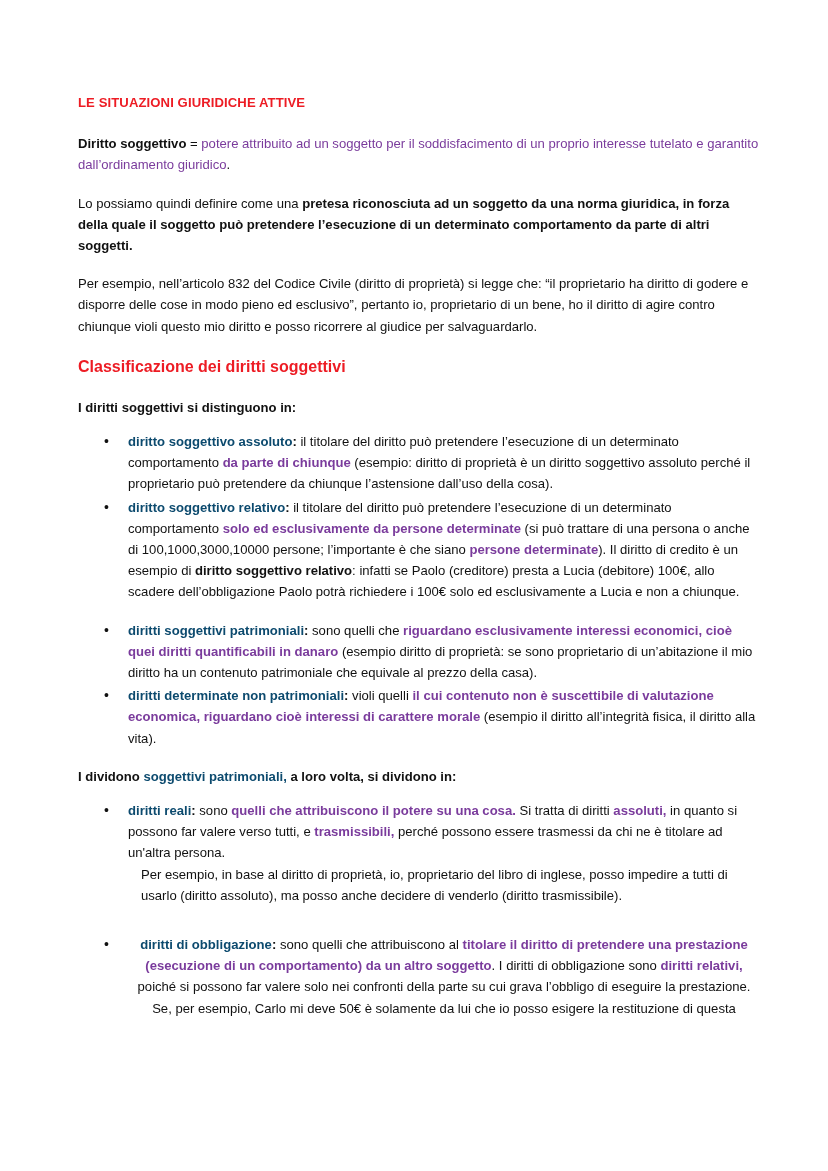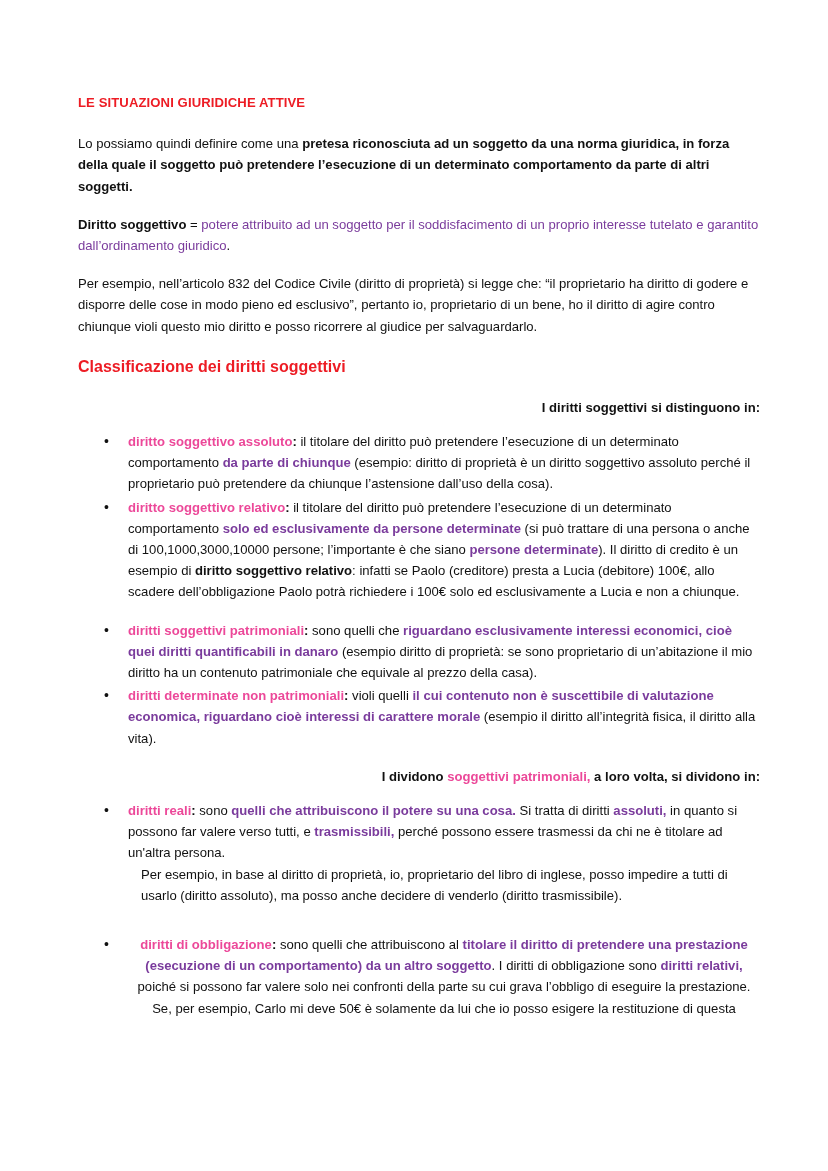--- a/index.html
+++ b/index.html
@@ -44,27 +44,26 @@
     font-size: 16px;
     margin: 0 0 17px 0;
   }
 
   p.para {
     margin: 0 0 17px 0;
     text-align: left;
   }
   p.tight {
     margin: 0 0 13px 0;
-    text-align: right;
   }
 
   
   .b   { font-weight: bold; }
   .pur { color: #7a3b9c; }
-  .redb { color: #ec4899; font-weight: bold; }
+  .redb { color: #0c4a6e; font-weight: bold; }
 
   
   ul.bul {
     list-style: none;
     margin: 0 0 17px 0;
     padding: 0;
   }
   ul.bul > li {
     position: relative;
     padding-left: 50px;
@@ -87,23 +86,23 @@
 </style>
 </head>
 <body>
 
 <div class="page">
   <div class="doc">
 
     <div class="h-main">LE SITUAZIONI GIURIDICHE ATTIVE</div>
 
 
+    <p class="para"><span class="b">Diritto soggettivo</span><span> = </span><span class="pur">potere attribuito ad un soggetto per il soddisfacimento di un proprio interesse tutelato e garantito dall’ordinamento giuridico</span><span>.</span></p>
+
     <p class="para"><span>Lo possiamo quindi definire come una </span><span class="b">pretesa riconosciuta ad un soggetto da una norma giuridica, in forza della quale il soggetto può pretendere l’esecuzione di un determinato comportamento da parte di altri soggetti.</span></p>
-
-    <p class="para"><span class="b">Diritto soggettivo</span><span> = </span><span class="pur">potere attribuito ad un soggetto per il soddisfacimento di un proprio interesse tutelato e garantito dall’ordinamento giuridico</span><span>.</span></p>
 
     <p class="para">Per esempio, nell’articolo 832 del Codice Civile (diritto di proprietà) si legge che: “il proprietario ha diritto di godere e disporre delle cose in modo pieno ed esclusivo”, pertanto io, proprietario di un bene, ho il diritto di agire contro chiunque violi questo mio diritto e posso ricorrere al giudice per salvaguardarlo.</p>
 
     <div class="h-sub">Classificazione dei diritti soggettivi</div>
 
     <p class="tight b">I diritti soggettivi si distinguono in:</p>
 
     <ul class="bul">
       <li><span class="redb">diritto soggettivo assoluto</span><span class="b">: </span><span>il titolare del diritto può pretendere l’esecuzione di un determinato comportamento </span><span class="pur b">da parte di chiunque</span><span> (esempio: diritto di proprietà è un diritto soggettivo assoluto perché il proprietario può pretendere da chiunque l’astensione dall’uso della cosa).</span></li>
       <li><span class="redb">diritto soggettivo relativo</span><span class="b">: </span><span>il titolare del diritto può pretendere l’esecuzione di un determinato comportamento </span><span class="pur b">solo ed esclusivamente da persone determinate</span><span> (si può trattare di una persona o anche di 100,1000,3000,10000 persone; l’importante è che siano </span><span class="pur b">persone determinate</span><span>). Il diritto di credito è un esempio di </span><span class="b">diritto soggettivo relativo</span><span>: infatti se Paolo (creditore) presta a Lucia (debitore) 100€, allo scadere dell’obbligazione Paolo potrà richiedere i 100€ solo ed esclusivamente a Lucia e non a chiunque.</span></li>

